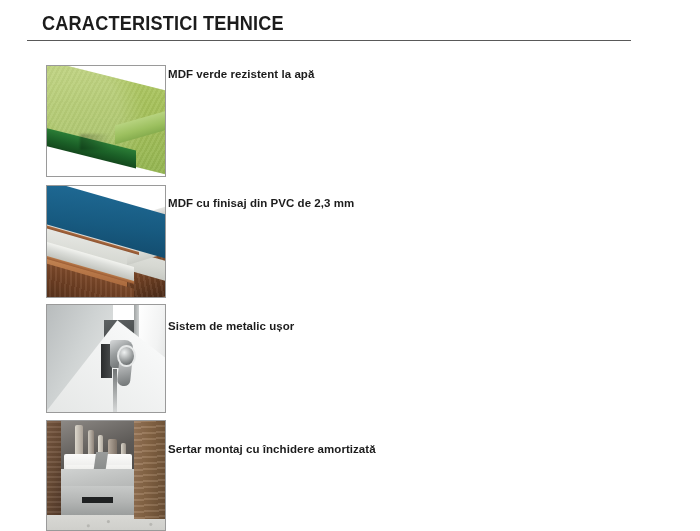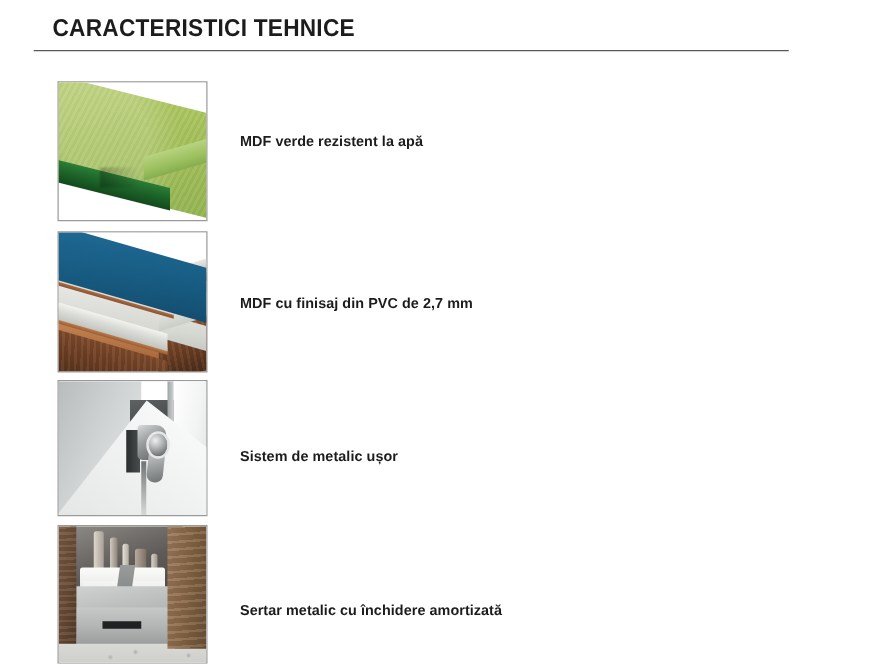--- a/index.html
+++ b/index.html
@@ -60,27 +60,26 @@
     box-sizing: border-box;
     overflow: hidden;
   }
   .thumb-inner {
     position: absolute;
     inset: 0;
     overflow: hidden;
   }
   .feature-label {
     position: absolute;
-    left: 192px;
+    left: 168px;
     font-size: 11.5px;
     font-weight: bold;
     color: #1c1c1c;
     letter-spacing: 0.05px;
     white-space: nowrap;
-    margin-top: 40px;
   }
 
   
   #row-1 .thumb { top: 65px;  height: 112px; }
   #row-1 .feature-label { top: 68px; }
 
   #row-2 .thumb { top: 185px; height: 113px; }
   #row-2 .feature-label { top: 197px; }
 
   #row-3 .thumb { top: 304px; height: 109px; }
@@ -375,21 +374,21 @@
         <div class="slab white-copper"></div>
         <div class="slab white-front"></div>
         <div class="slab blue-right-copper"></div>
         <div class="slab blue-right-edge"></div>
         <div class="slab blue-copper-edge"></div>
         <div class="slab blue-white-edge"></div>
         <div class="slab blue-top"></div>
       </div>
     </div>
   </div>
-  <div class="feature-label">MDF cu finisaj din PVC de 2,7 mm</div>
+  <div class="feature-label">MDF cu finisaj din PVC de 2,3 mm</div>
 </div>
 
 <div class="feature-row" id="row-3">
   <div class="thumb">
     <div class="thumb-inner">
       <div class="mount">
         <div class="panel-left"></div>
         <div class="cavity"></div>
         <div class="door-right-edge"></div>
         <div class="door-right"></div>
@@ -424,14 +423,14 @@
         <div class="towel-strap"></div>
         <div class="towel-strap2"></div>
         <div class="box"></div>
         <div class="box-front"></div>
         <div class="box-handle"></div>
         <div class="cab-left"></div>
         <div class="cab-right"></div>
       </div>
     </div>
   </div>
-  <div class="feature-label">Sertar metalic cu închidere amortizată</div>
+  <div class="feature-label">Sertar montaj cu închidere amortizată</div>
 </div>
 
 </body></html>

